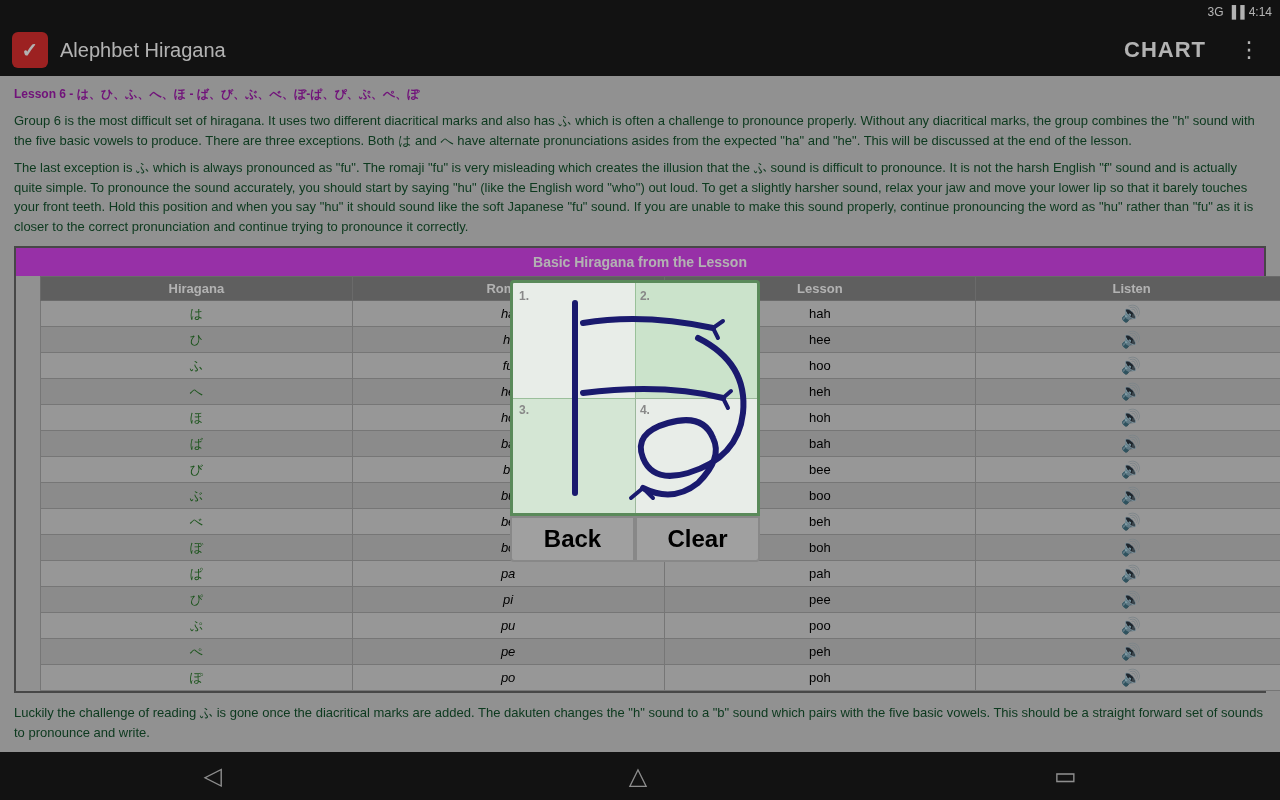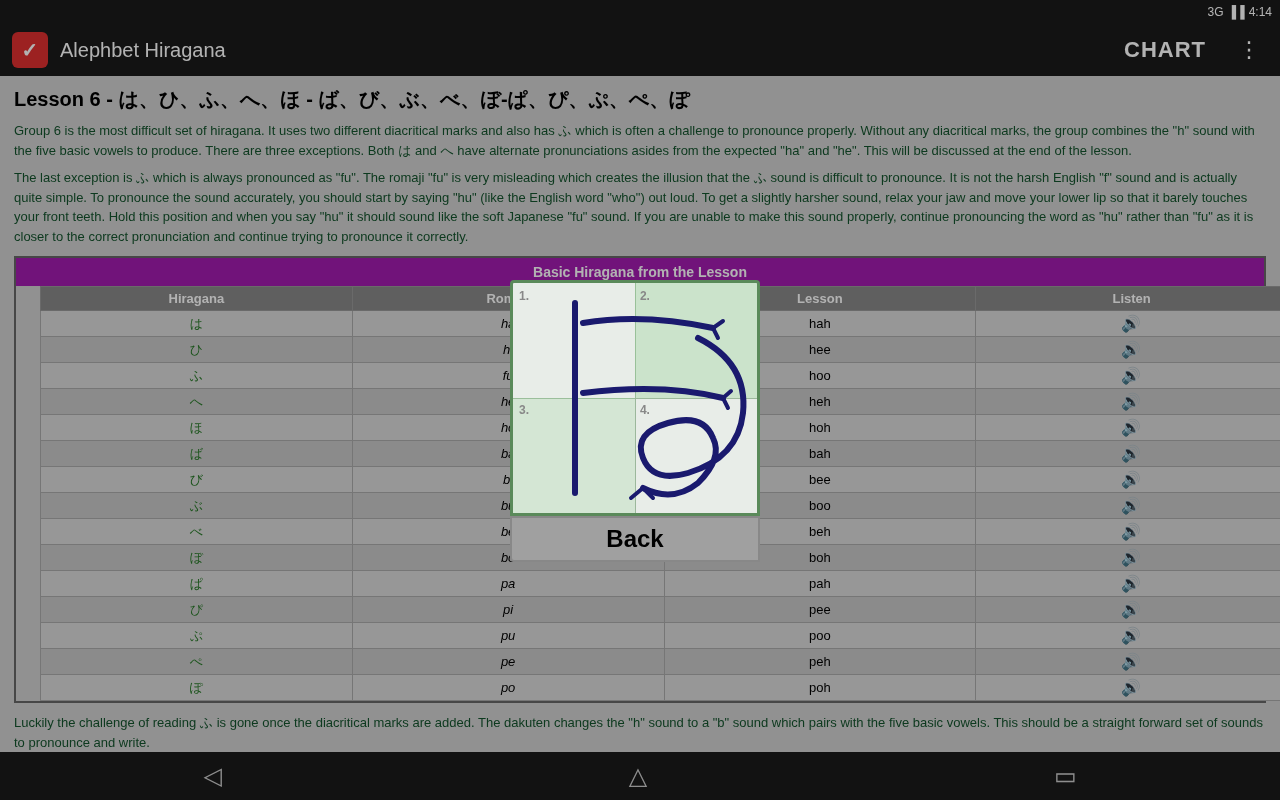--- a/index.html
+++ b/index.html
@@ -34,32 +34,32 @@
     }
 
     
     .main-content {
       width: 100%; height: calc(800px - 24px - 52px - 48px);
       background: #d0d0d0; overflow-y: auto; padding: 10px 14px;
       position: relative;
     }
 
     .lesson-title {
-      color: #000000; font-size: 20px; font-weight: bold; margin-bottom: 8px;
+      color: #a21caf; font-size: 12px; font-weight: bold; margin-bottom: 8px;
     }
     .lesson-text {
       color: #14532d; font-size: 13px; line-height: 1.5; margin-bottom: 8px;
     }
 
     
     .table-container {
       margin-top: 10px; border: 2px solid #666;
     }
     .table-header-row {
-      background: #a21caf; color: white; text-align: center; font-size: 14px; font-weight: bold; padding: 6px;
+      background: #d946ef; color: white; text-align: center; font-size: 14px; font-weight: bold; padding: 6px;
     }
     .hiragana-table {
       width: 100%; border-collapse: collapse; margin-left: 24px;
     }
     .hiragana-table th {
       background: #888; color: white; font-size: 13px; padding: 4px 8px; border: 1px solid #999;
       font-weight: bold;
     }
     .hiragana-table td {
       font-size: 13px; padding: 3px 6px; border: 1px solid #aaa; text-align: center;
@@ -289,14 +289,15 @@
 
       <path d="M 130 205 L 118 215 M 130 205 L 140 215" stroke="#1a1a6e" stroke-width="4" fill="none" stroke-linecap="round"></path>
 
       <path d="M 200 45 L 210 38 M 200 45 L 205 55" stroke="#1a1a6e" stroke-width="4" fill="none" stroke-linecap="round"></path>
 
       <path d="M 210 115 L 218 108 M 210 115 L 215 125" stroke="#1a1a6e" stroke-width="4" fill="none" stroke-linecap="round"></path>
     </svg>
   </div>
   <div class="drawing-buttons">
     <div class="draw-btn btn-back">Back</div>
+    <div class="draw-btn btn-clear">Clear</div>
   </div>
 </div>
 
 </body></html>

